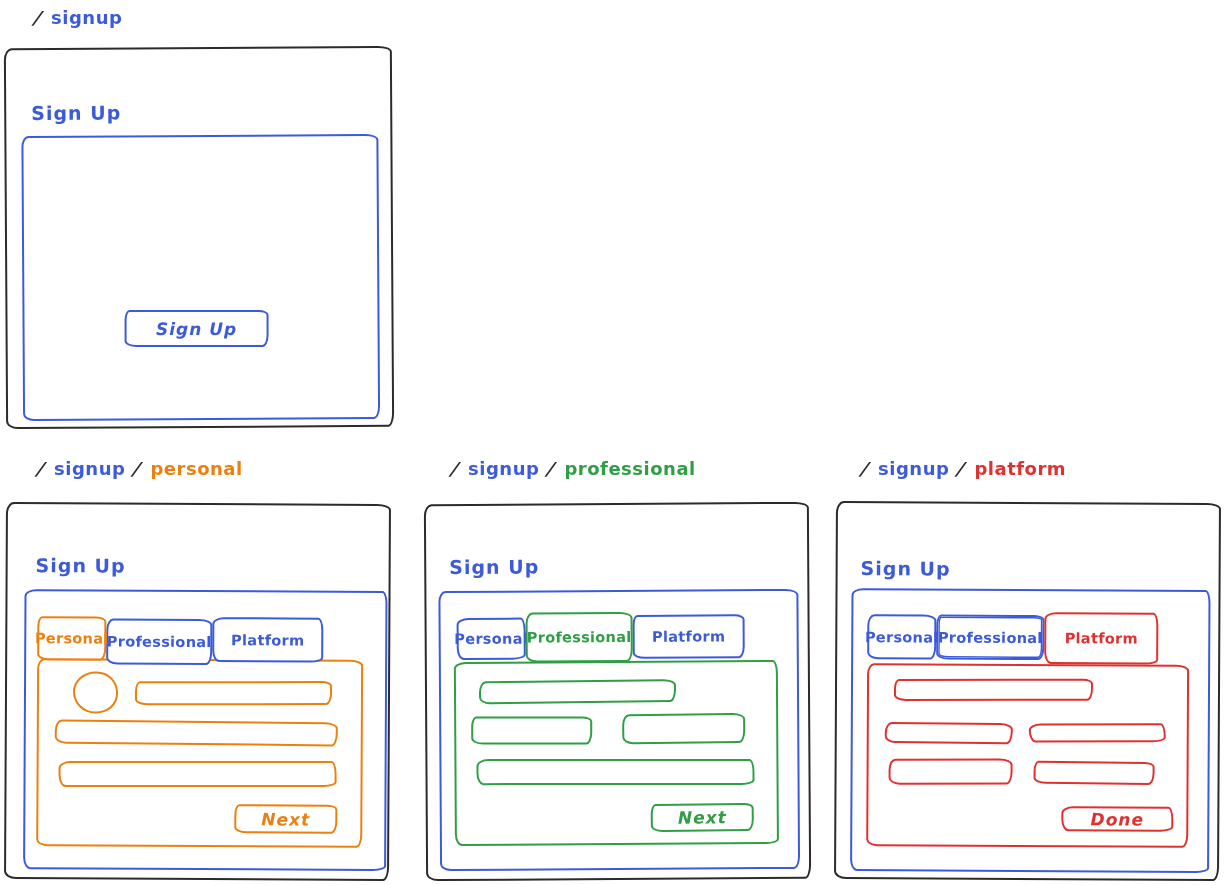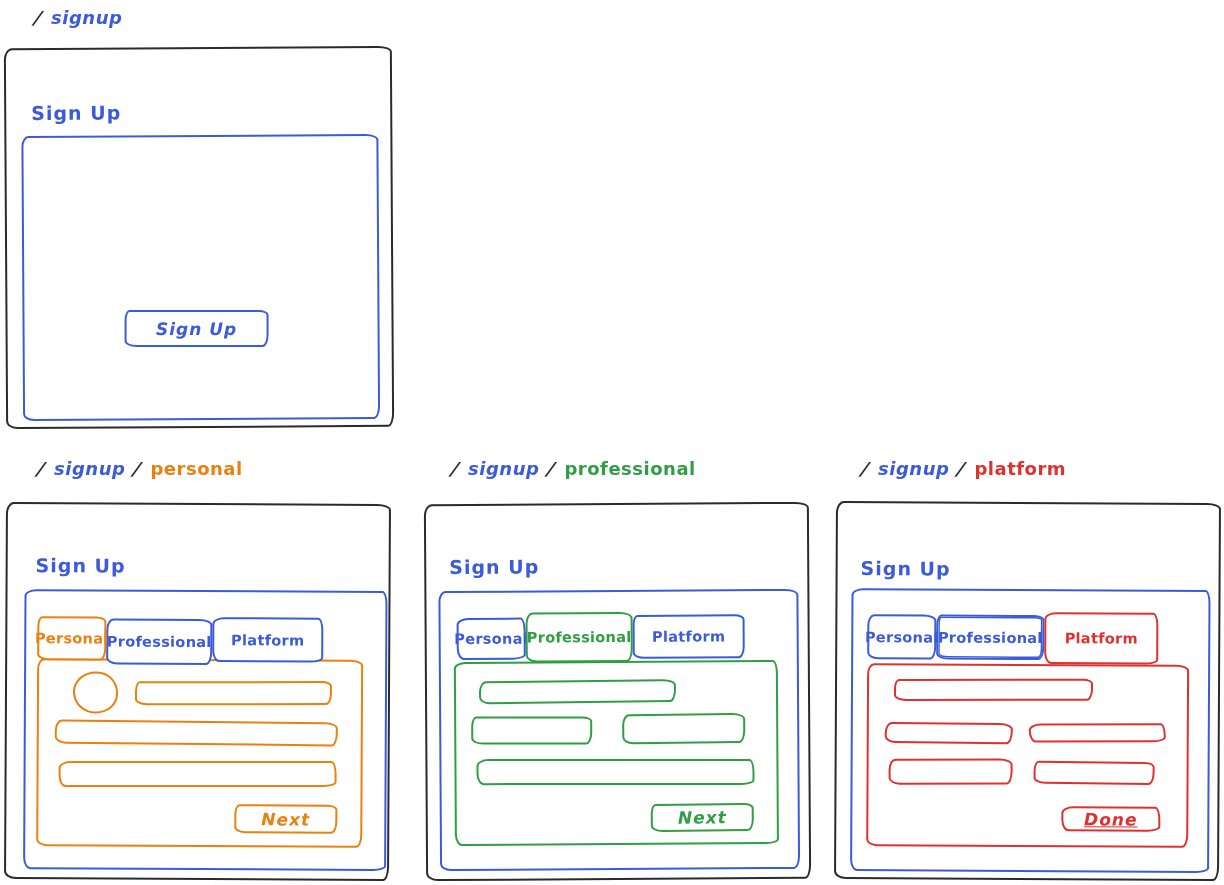--- a/index.html
+++ b/index.html
@@ -10,21 +10,21 @@
   body{
     font-family:"DejaVu Sans", cursive;
     width:1224px; height:885px; position:relative; overflow:hidden;
     color:var(--ink);
   }
 
   
   .crumb{position:absolute; display:flex; align-items:baseline; gap:9px;
     font-size:18px; font-weight:700; letter-spacing:.5px; white-space:nowrap;}
   .crumb .slash{color:var(--ink); font-style:italic; font-weight:600; transform:skewX(-12deg); display:inline-block;}
-  .crumb .seg-blue{color:var(--blue);font-style:italic;}
+  .crumb .seg-blue{color:var(--blue);}
   .crumb .seg-orange{color:var(--orange);}
   .crumb .seg-green{color:var(--green);}
   .crumb .seg-red{color:var(--red);}
 
   
   .frame{position:absolute; border:2.5px solid var(--ink); background:#fff;
     border-radius:8px 14px 6px 12px / 12px 6px 14px 8px;}
   .box{position:absolute; border:2px solid currentColor; background:transparent;}
   .sk1{border-radius:7px 13px 6px 11px / 11px 6px 13px 7px;}
   .sk2{border-radius:12px 5px 13px 7px / 7px 13px 5px 12px;}
@@ -124,14 +124,14 @@
   <div class="tab c-blue sk1" style="left:30px; top:111px; width:69px; height:45px; z-index:2;">Personal</div>
   <div class="tab c-blue sk3" style="left:99px; top:111px; width:108px; height:45px; z-index:2; box-shadow:0 0 0 1.5px currentColor inset;">Professional</div>
   <div class="tab c-red sk2" style="left:207px; top:108px; width:114px; height:52px; z-index:3;">Platform</div>
 
   <div class="box c-red sk1" style="left:30px; top:160px; width:322px; height:183px; z-index:1;"></div>
   <div class="field c-red sk3 tilt-l" style="left:57px; top:175px; width:199px; height:22px; z-index:2;"></div>
   <div class="field c-red sk1 tilt-r" style="left:48px; top:219px; width:128px; height:21px; z-index:2;"></div>
   <div class="field c-red sk2 tilt-l" style="left:192px; top:219px; width:137px; height:19px; z-index:2;"></div>
   <div class="field c-red sk1 tilt-l" style="left:52px; top:255px; width:124px; height:26px; z-index:2;"></div>
   <div class="field c-red sk3 tilt-r" style="left:197px; top:257px; width:121px; height:23px; z-index:2;"></div>
-  <div class="btn c-red sk2" style="left:225px; top:302px; width:99px; height:25px; z-index:2;text-decoration:underline;">Done</div>
+  <div class="btn c-red sk2" style="left:225px; top:302px; width:112px; height:25px; z-index:2;">Done</div>
 </section>
 
 </body></html>

